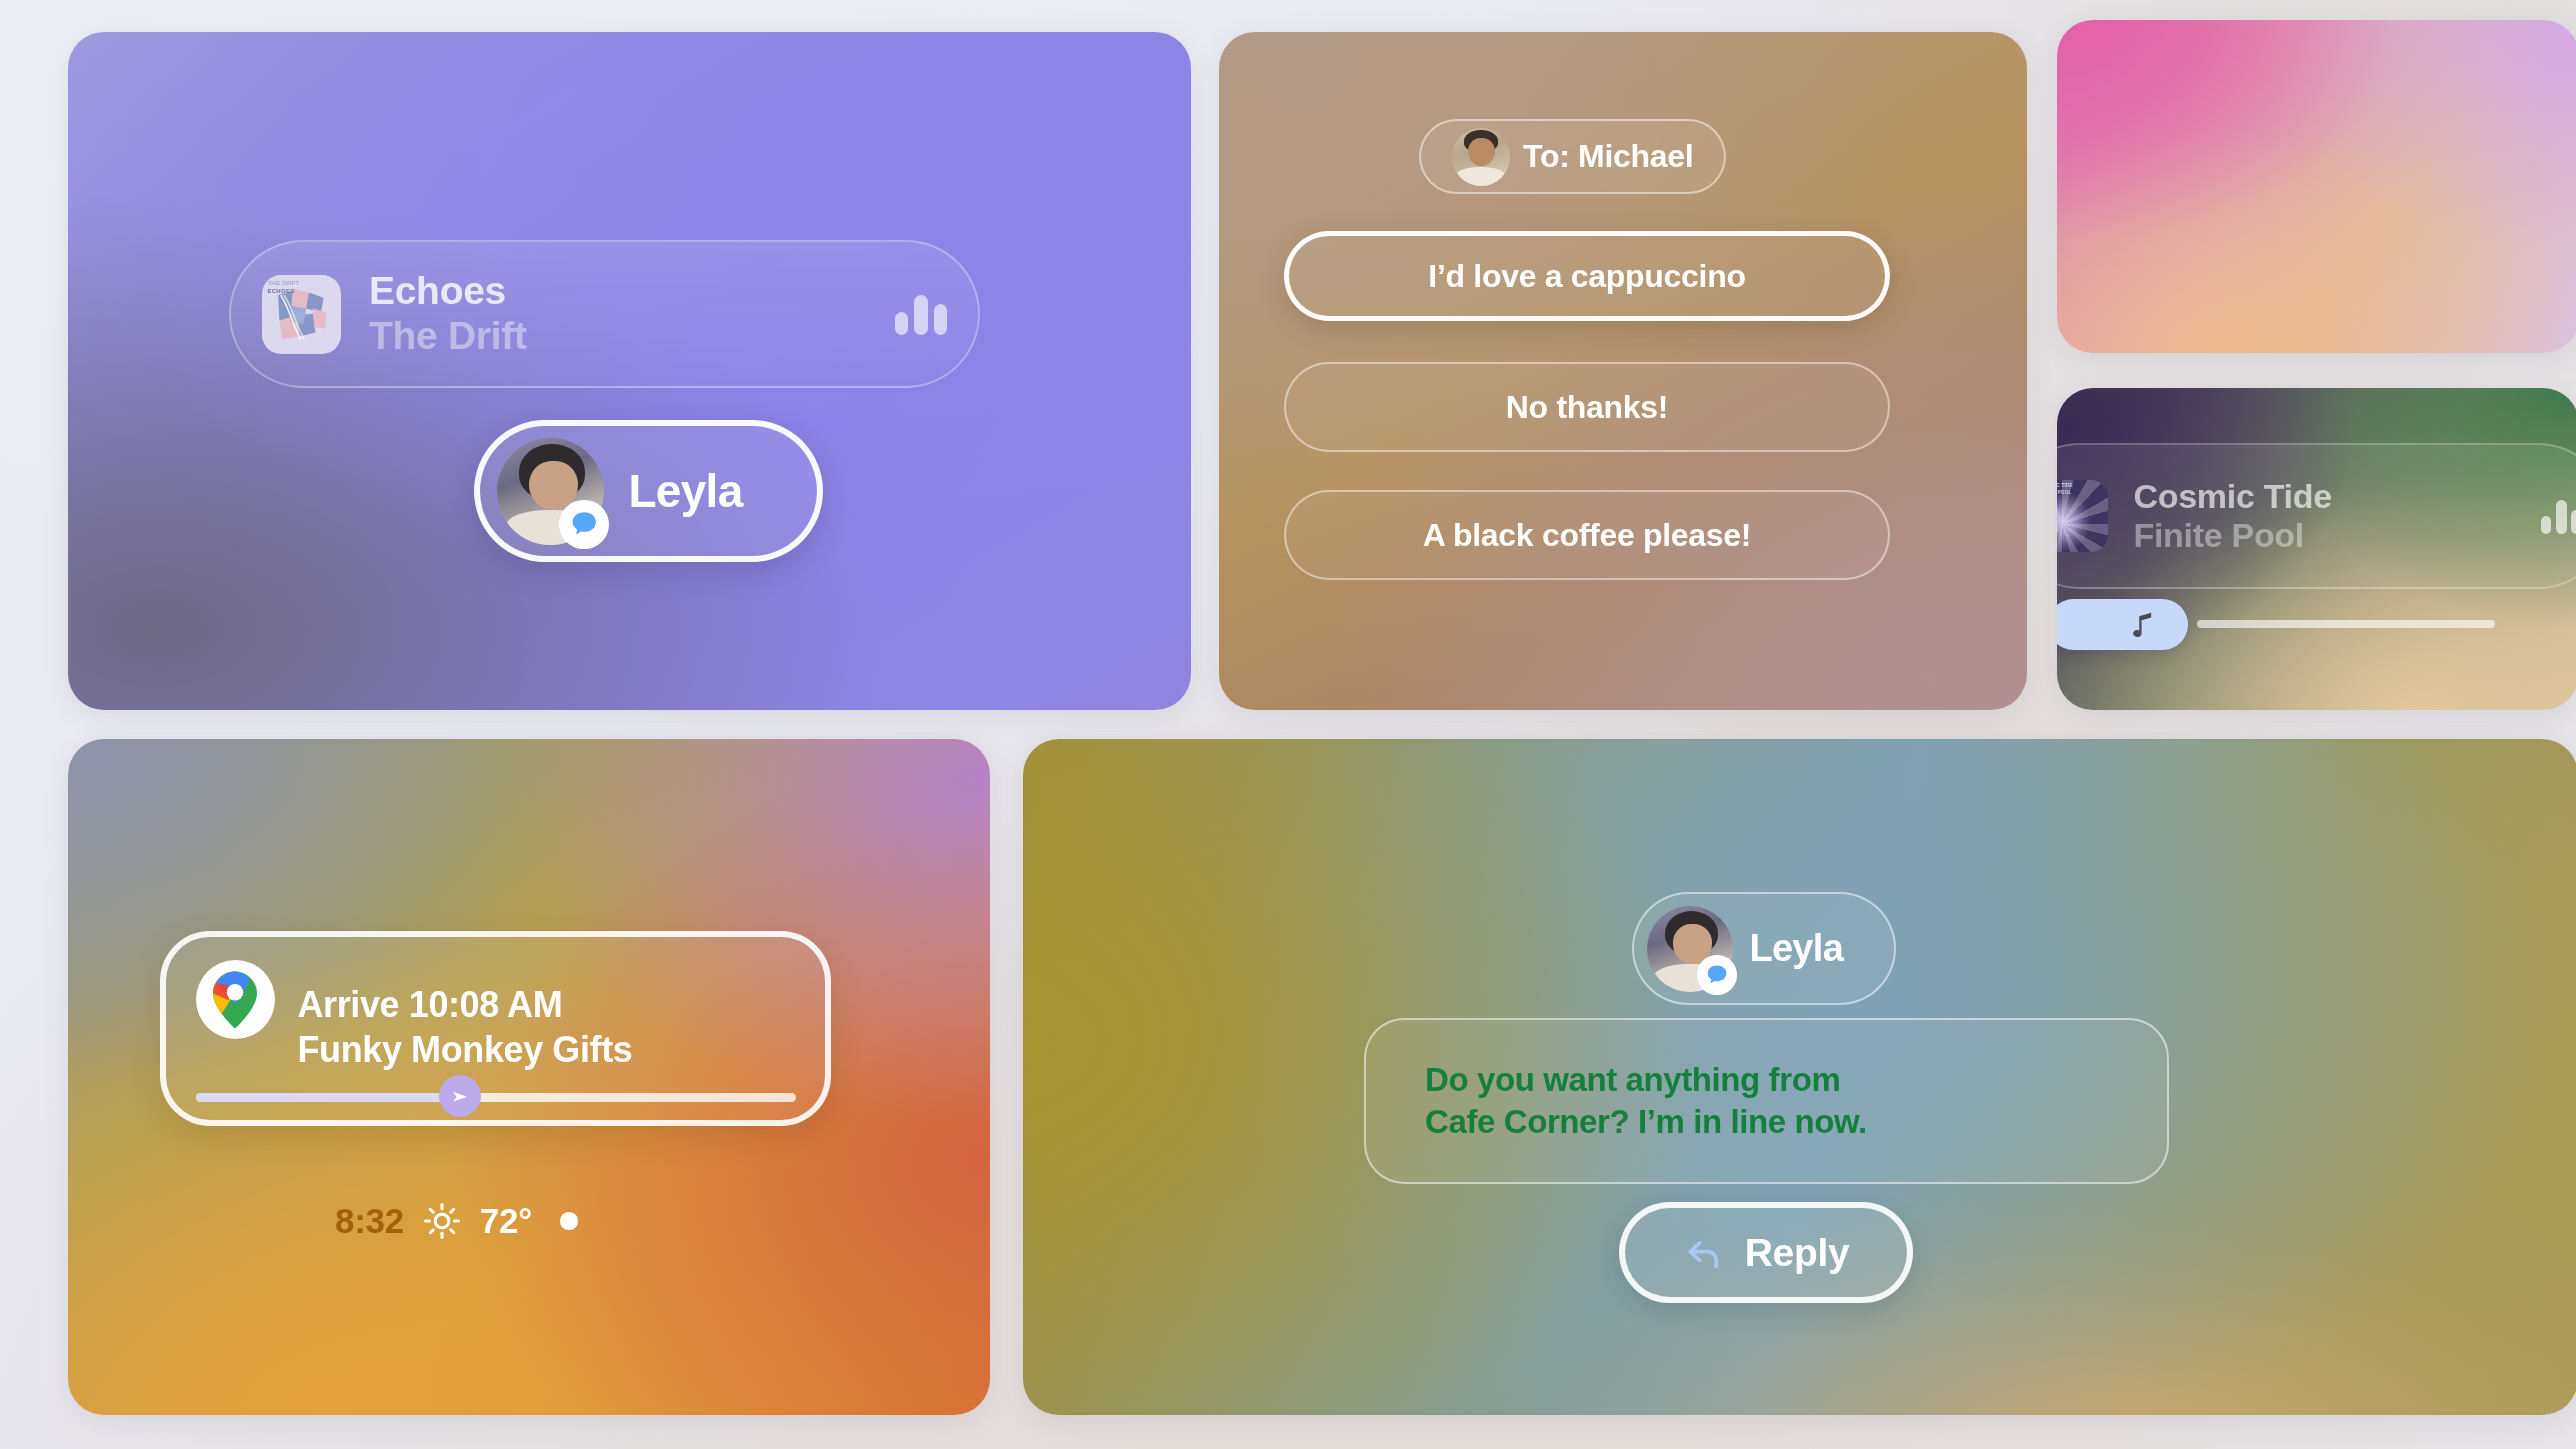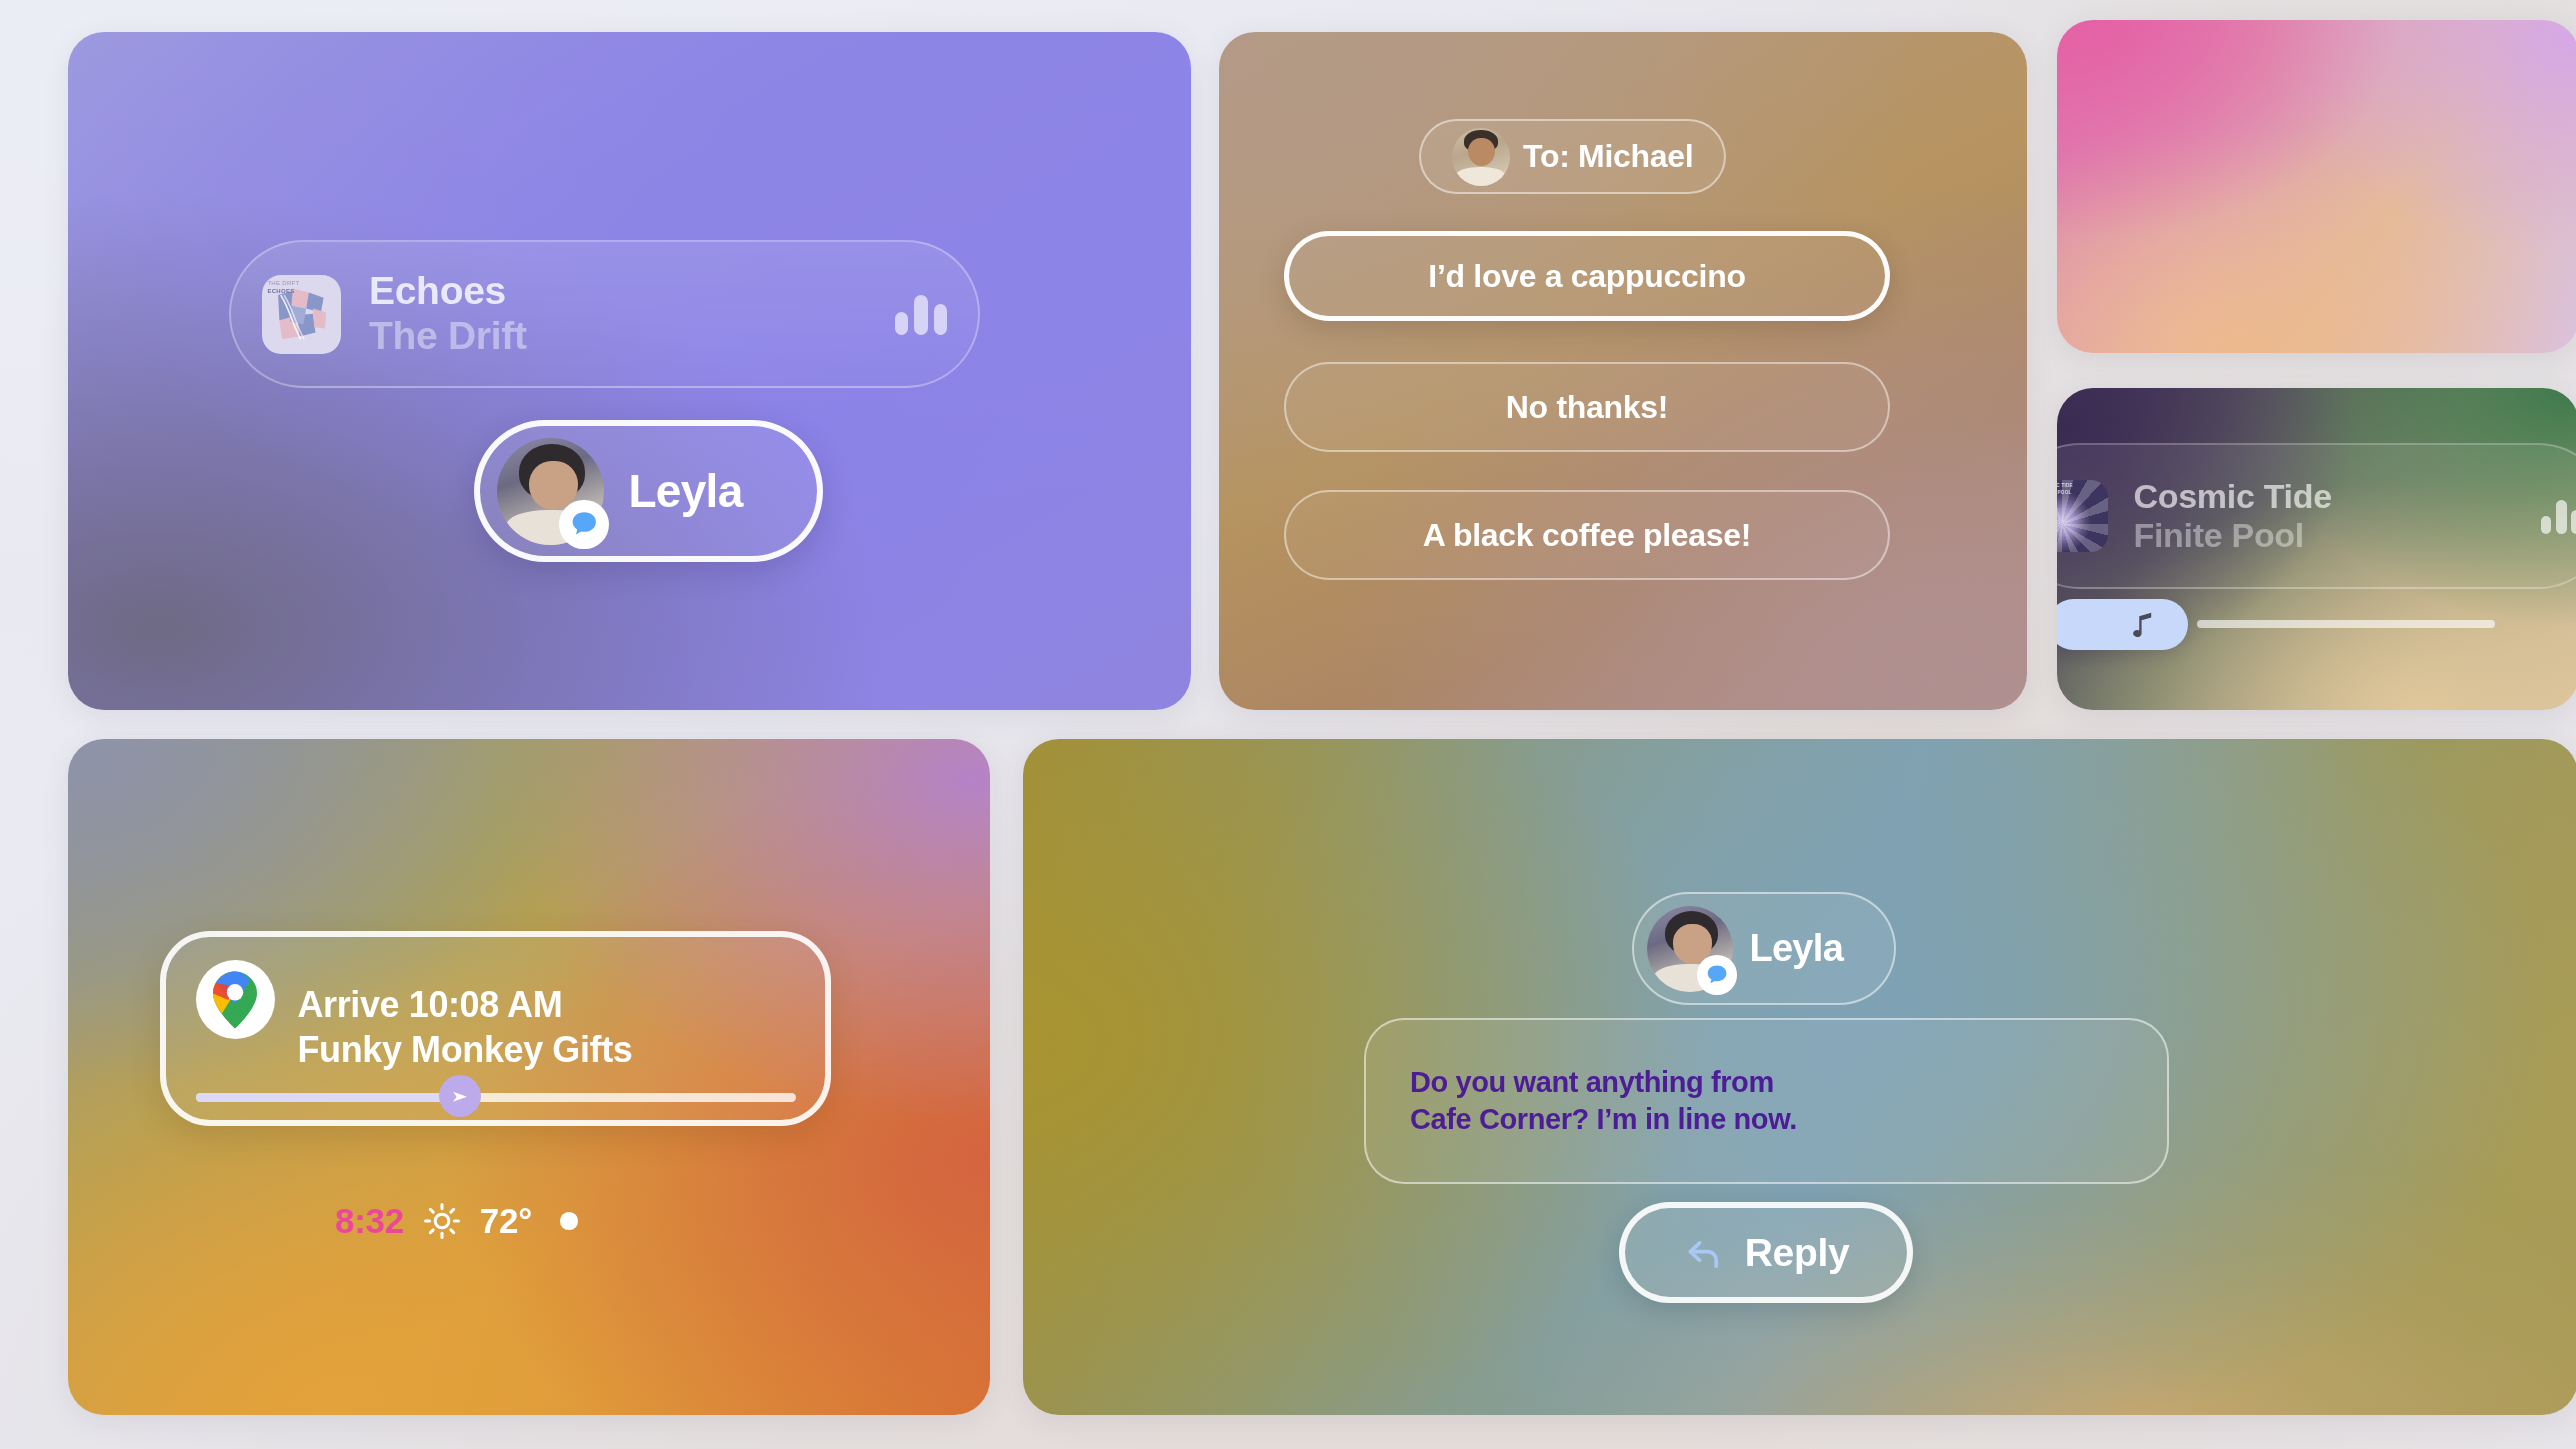--- a/index.html
+++ b/index.html
@@ -216,41 +216,41 @@
   #nav-progress .track{ position:absolute; left:0; right:0; top:5.4px; height:9.4px;
      border-radius:6px; background:rgba(255,255,255,.78); }
   #nav-progress .fill{ position:absolute; left:0; top:5.4px; height:9.4px; width:44%;
      border-radius:6px; background:#dcd9f7; }
   #nav-progress .thumb{ position:absolute; left:44%; top:-12px; transform:translateX(-50%);
      width:42px; height:42px; border-radius:50%; background:#bcaaea;
      display:flex; align-items:center; justify-content:center; }
   #nav-progress .thumb svg{ width:21.5px; height:21.5px; }
 
   #status-row{ position:absolute; left:335px; top:1201px; display:flex; align-items:center; gap:19px; }
-  #status-row .st-time{ font-size:35px; font-weight:700; color:#ec4899; letter-spacing:-0.3px; }
+  #status-row .st-time{ font-size:35px; font-weight:700; color:#a16207; letter-spacing:-0.3px; }
   #status-row .st-temp{ font-size:35px; font-weight:700; color:#fff; letter-spacing:-0.3px; }
   #status-row .sun-icon{ width:38px; height:38px; }
   #status-row .dot{ width:17.4px; height:17.4px; border-radius:50%; background:#fff; margin-left:9.4px; }
 
   
   #msg-leyla-pill{
     position:absolute; left:1632px; top:892px; width:264px; height:113px;
     border:2.7px solid rgba(255,255,255,.50); border-radius:6708px;
     background:rgba(255,255,255,.08);
     display:flex; align-items:center; padding-left:13.4px;
   }
   #msg-leyla-pill .leyla-name{ font-size:38px; margin-left:16px; }
   #msg-bubble{
     position:absolute; left:1364px; top:1018px; width:805px; height:166px;
     border:2.7px solid rgba(255,255,255,.52); border-radius:40px;
     background:rgba(255,255,255,.07);
     display:flex; align-items:center; padding:0 44px;
   }
-  #msg-bubble .txt{ font-size:29px; font-weight:700; color:#4c1d95; letter-spacing:-0.4px;
-                    line-height:1.28; }
+  #msg-bubble .txt{ font-size:33px; font-weight:700; color:#15803d; letter-spacing:-0.4px;
+                    line-height:1.28;margin-left:15px; }
   #reply-btn{
     position:absolute; left:1619px; top:1202px; width:294px; height:101px;
     border:6px solid rgba(255,255,255,.90); border-radius:6708px;
     background:rgba(255,255,255,.10);
     display:flex; align-items:center; justify-content:center; gap:20px;
     box-shadow:0 8px 25.5px rgba(20,40,50,.16);
   }
   #reply-btn .lbl{ font-size:39px; font-weight:700; color:#fff; letter-spacing:-0.3px; }
   #reply-btn svg{ width:42px; height:42px; }
 </style>

